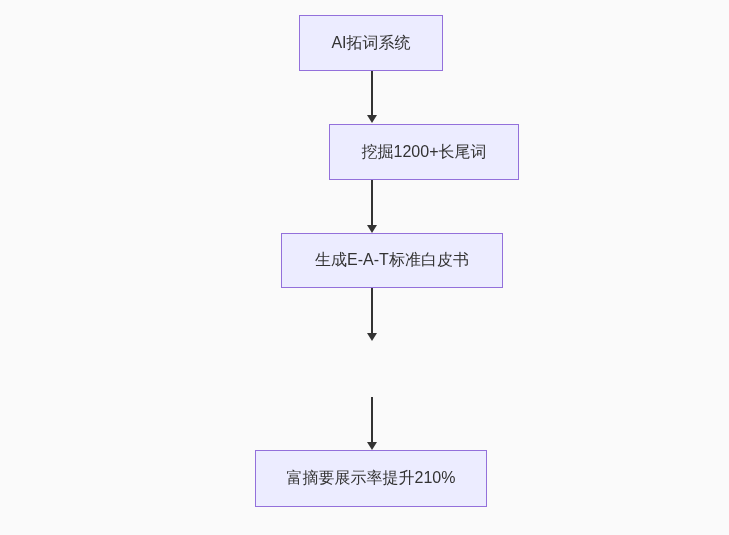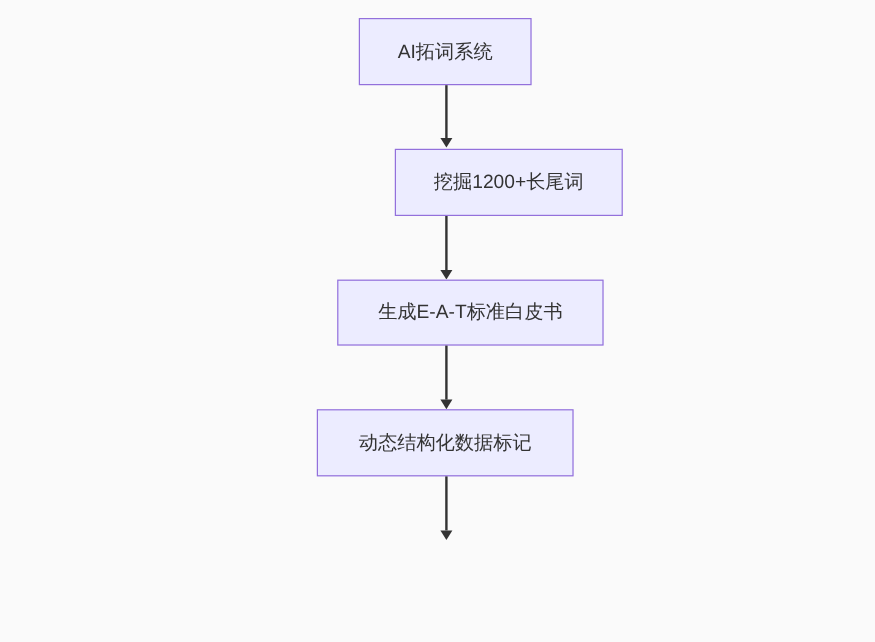--- a/index.html
+++ b/index.html
@@ -87,23 +87,23 @@
 
   <div class="flow-node node-3">
     <span>生成E-A-T标准白皮书</span>
   </div>
 
   <div class="edge edge-3">
     <div class="edge-line"></div>
     <div class="edge-head"></div>
   </div>
 
-  <div class="flow-node node-4">
-    <span>动态结构化数据标记</span>
-  </div>
 
   <div class="edge edge-4">
     <div class="edge-line"></div>
     <div class="edge-head"></div>
   </div>
 
+  <div class="flow-node node-5">
+    <span>富摘要展示率提升210%</span>
+  </div>
 
 </div>
 
 </body></html>

